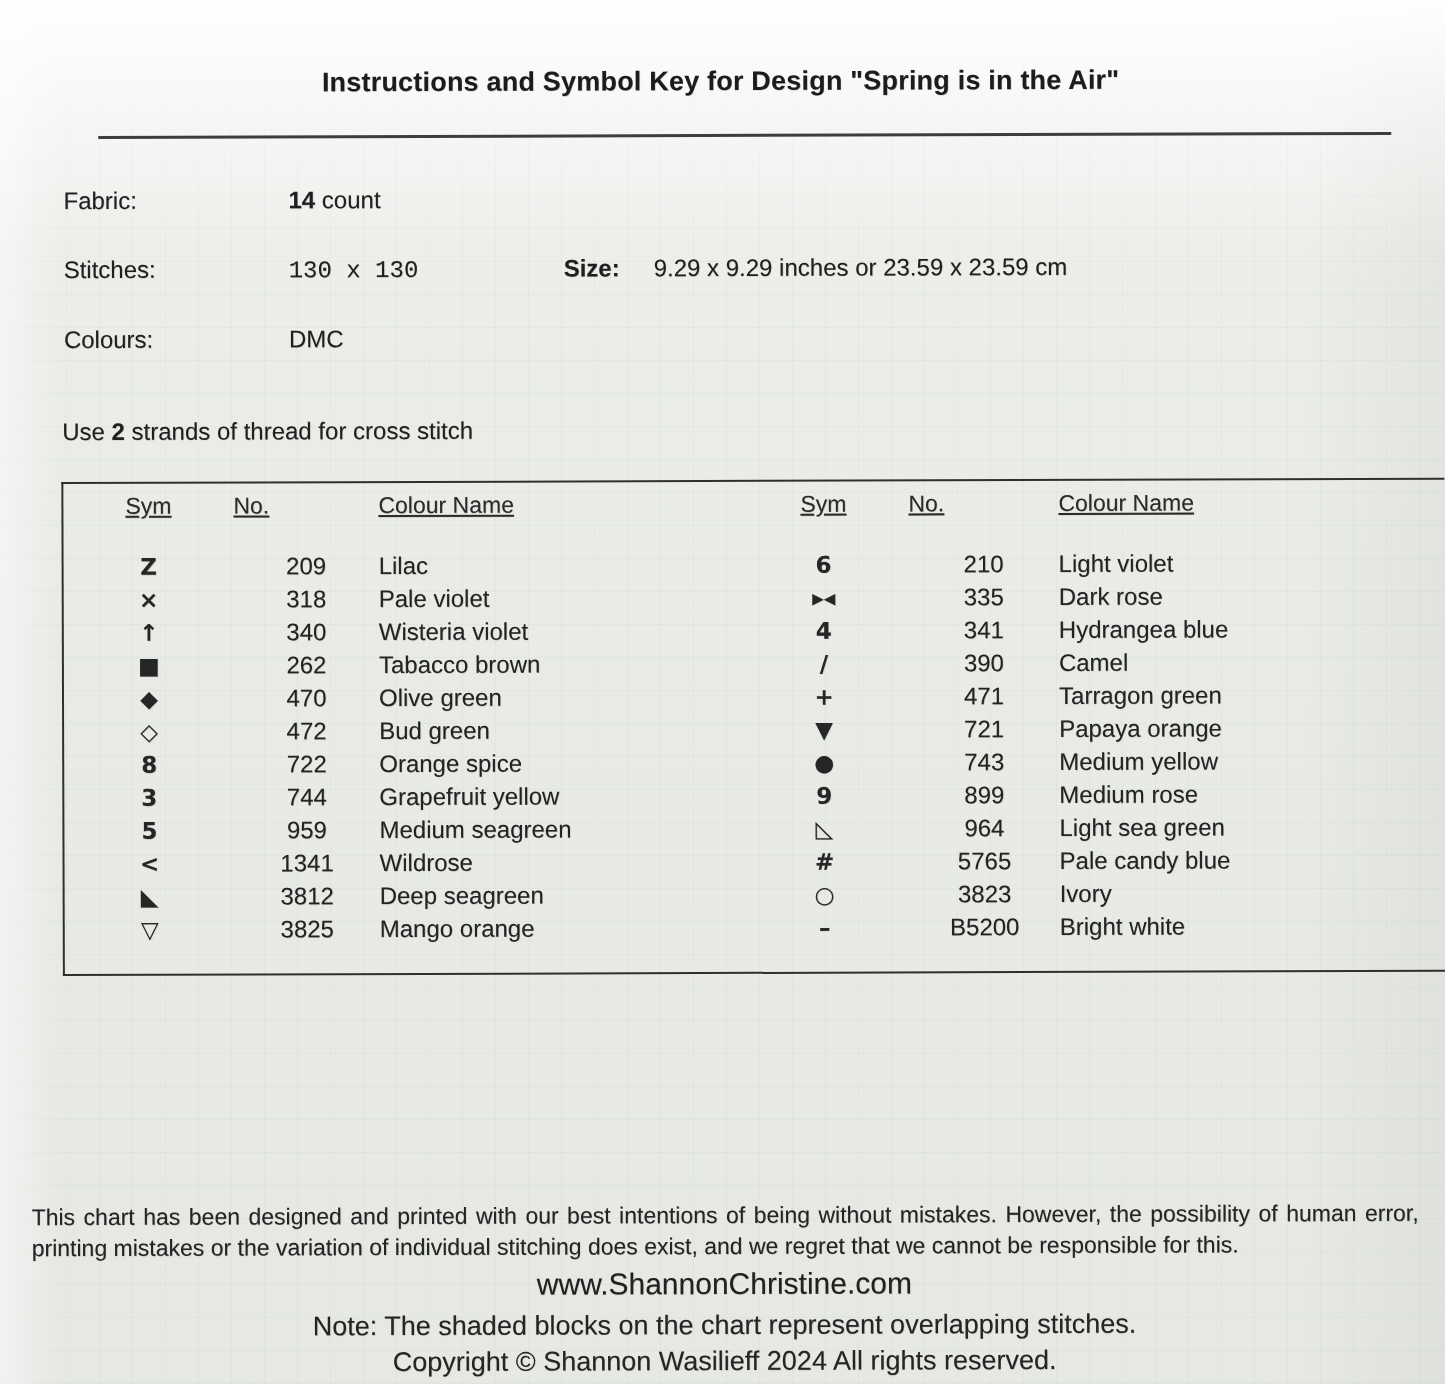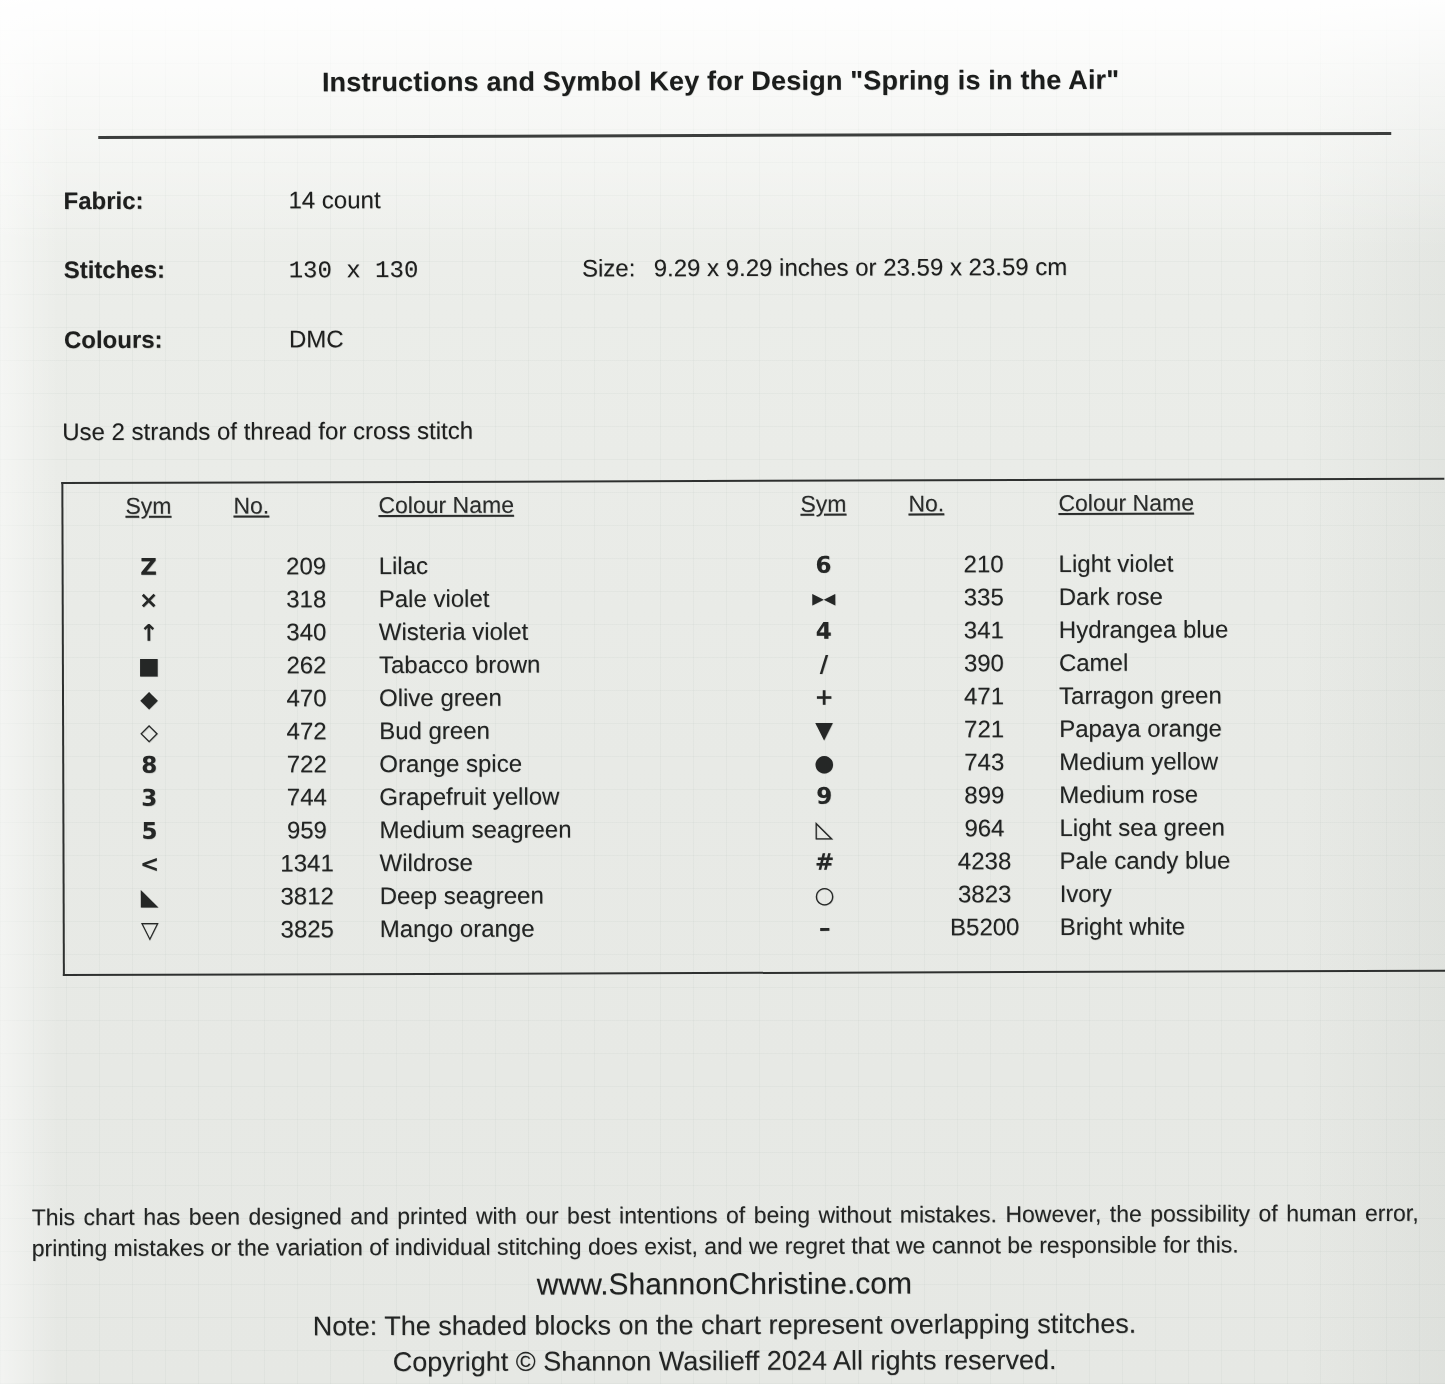--- a/index.html
+++ b/index.html
@@ -32,26 +32,26 @@
     letter-spacing: 0.2px;
     color: #1b1d1c;
   }
   .rule {
     height: 0;
     border-top: 3px solid #3c3e3d;
     margin: 37px 52px 0 100px;
   }
   .meta { margin: 48px 0 0 65px; font-size: 24px; }
   .meta-row { display: flex; align-items: baseline; margin-bottom: 41px; }
-  .meta-label { width: 225px; font-weight: bold; }
+  .meta-label { width: 225px; font-weight: normal; }
   .meta-value { font-weight: normal; }
   .stitch-value { width: 275px; font-family: Liberation Mono, monospace; }
-  .size-label { font-weight: normal; width: 90px; text-align: center; }
+  .size-label { font-weight: bold; width: 90px; }
   .strands { margin: 64px 0 0 63px; font-size: 24px; }
-  b { font-weight: normal; }
+  b { font-weight: bold; }
 
   .key-box {
     margin: 36px 0 0 62px;
     width: 1383px;
     box-sizing: border-box;
     border: 2px solid #2e302f;
     border-right: none;
   }
   table.key {
     border-collapse: collapse;
@@ -218,21 +218,21 @@
             <td class="name">Medium seagreen</td>
             <td class="sym">◺</td>
             <td class="no">964</td>
             <td class="name">Light sea green</td>
           </tr>
           <tr>
             <td class="sym">&lt;</td>
             <td class="no">1341</td>
             <td class="name">Wildrose</td>
             <td class="sym">#</td>
-            <td class="no">4238</td>
+            <td class="no">5765</td>
             <td class="name">Pale candy blue</td>
           </tr>
           <tr>
             <td class="sym">◣</td>
             <td class="no">3812</td>
             <td class="name">Deep seagreen</td>
             <td class="sym">○</td>
             <td class="no">3823</td>
             <td class="name">Ivory</td>
           </tr>

